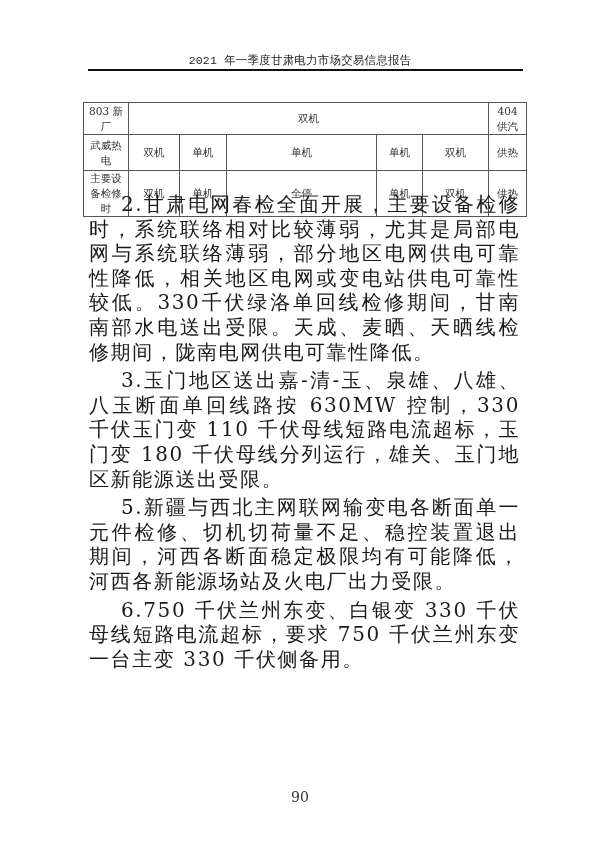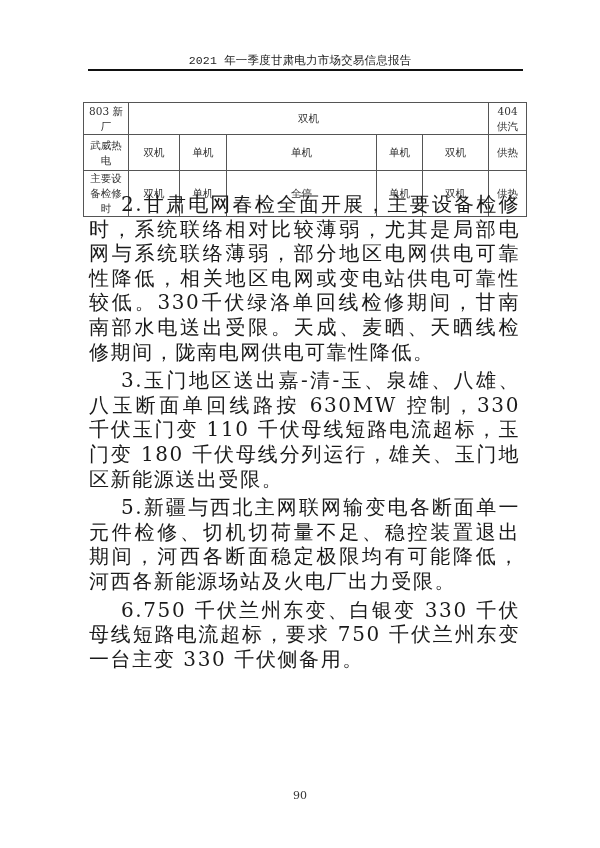--- a/index.html
+++ b/index.html
@@ -13,21 +13,21 @@
          table-layout: fixed; width: 443px; }
   table.grid td { border: 1px solid #555; text-align: center; vertical-align: middle;
          font-size: 10.5px; line-height: 15px; color: #333; padding: 0 2px; }
   .row1 td { height: 31px; }
   .row2 td { height: 35px; }
   .row3 td { height: 34px; }
   .body-text { position: absolute; left: 89px; width: 431px; top: 192px; font-size: 20px;
          line-height: 24.6px; color: #1a1a1a; letter-spacing: 1.6px; text-align: justify; }
   .body-text p { margin: 0 0 4px 0; text-indent: 32px; }
   .page-number { position: absolute; left: 0; width: 600px; top: 789px; text-align: center;
-         font-size: 11px; color: #333; }
+         font-size: 14px; color: #333; }
 </style>
 </head>
 <body>
 
 <div class="header-title">2021 年一季度甘肃电力市场交易信息报告</div>
 <div class="header-rule"></div>
 
 <table class="grid">
   <colgroup>
     <col style="width:45px">

